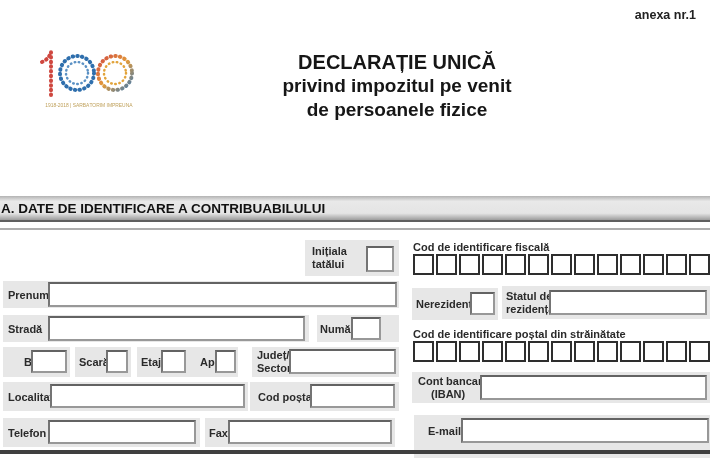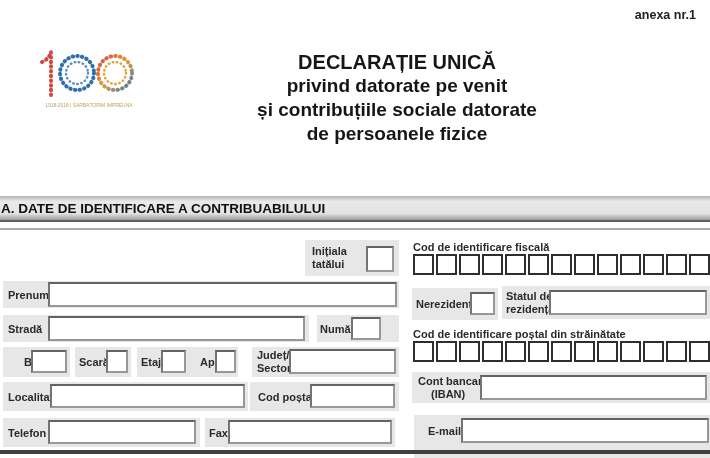--- a/index.html
+++ b/index.html
@@ -55,22 +55,21 @@
       <circle cx="41" cy="27" r="17" fill="none" stroke="#2f6fad" stroke-width="4" stroke-dasharray="0.5 4.2" stroke-linecap="round"></circle>
       <circle cx="41" cy="27" r="11" fill="none" stroke="#5b91c4" stroke-width="2.5" stroke-dasharray="0.5 3.6" stroke-linecap="round"></circle>
       <circle cx="79" cy="27" r="17" fill="none" stroke="url(#ringGrad)" stroke-width="4" stroke-dasharray="0.5 4.2" stroke-linecap="round"></circle>
       <circle cx="79" cy="27" r="11" fill="none" stroke="#e2a43b" stroke-width="2.5" stroke-dasharray="0.5 3.6" stroke-linecap="round"></circle>
     </svg>
     <div class="tagline">1918-2018 | SĂRBĂTORIM ÎMPREUNĂ</div>
   </div>
 
   <div class="title">
     <div class="t1">DECLARAȚIE UNICĂ</div>
-    <div>privind datorate pe venit</div>
-    <div>și contribuțiile sociale datorate</div>
+    <div>privind impozitul pe venit</div>
     <div>de persoanele fizice</div>
   </div>
 
   <div class="secbar">A. DATE DE IDENTIFICARE A CONTRIBUABILULUI</div>
   <div class="secline"></div>
 
 
   <div class="panel" style="left:305px;top:240px;width:94px;height:36px;">
     <div class="lbl" style="left:7px;top:5px;">Inițiala</div>
     <div class="lbl" style="left:7px;top:18px;">tatălui</div>

